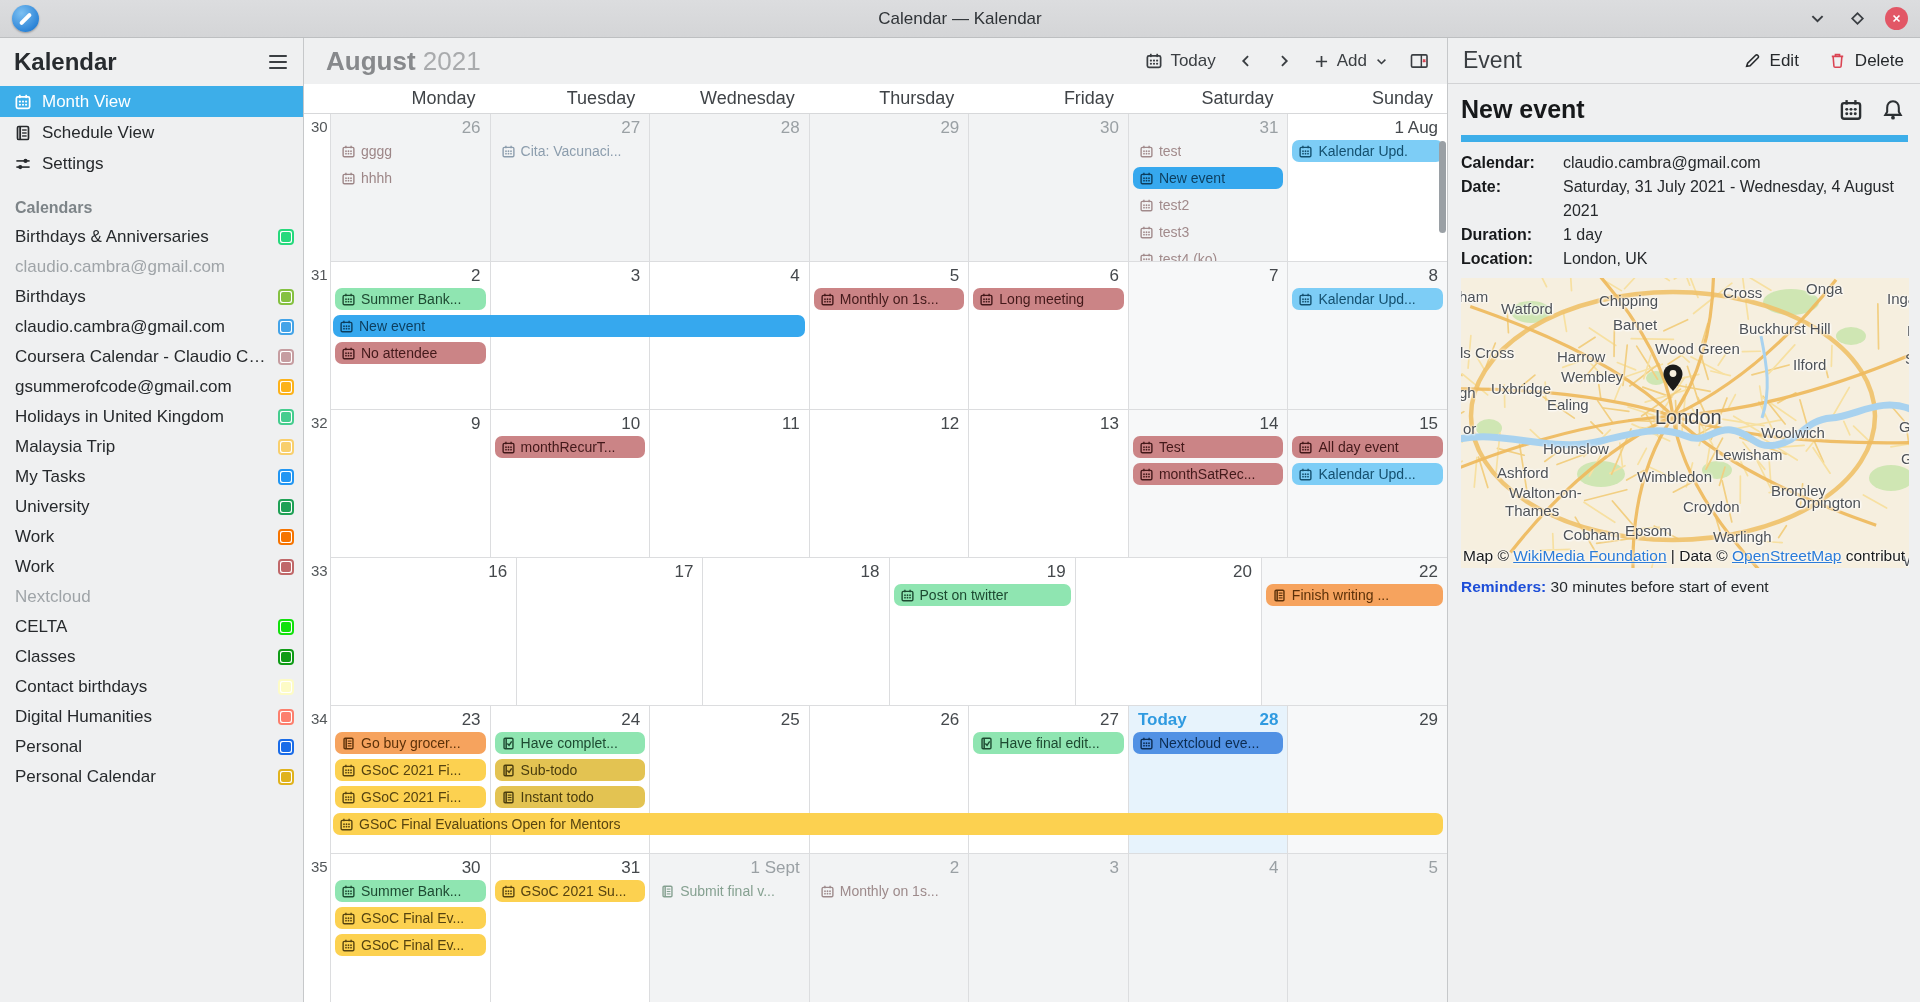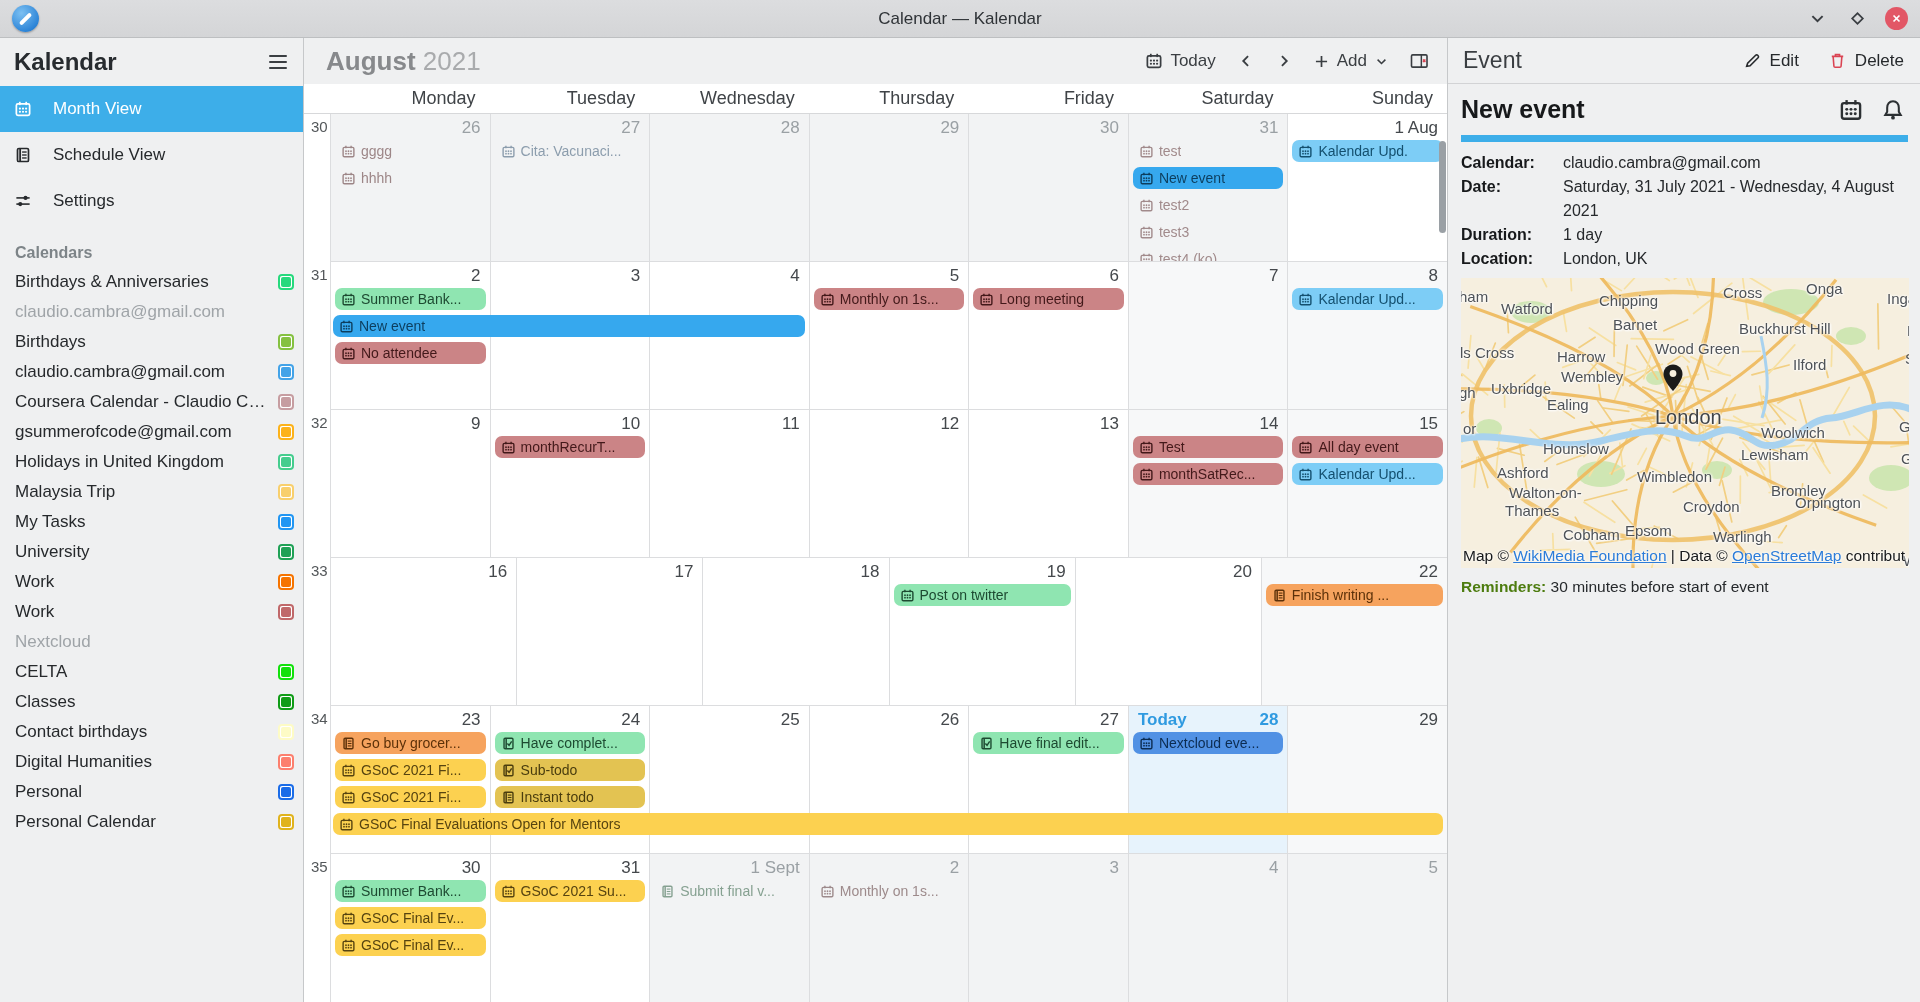--- a/index.html
+++ b/index.html
@@ -19,21 +19,21 @@
   .main { display:flex; height:964px; }
   .sidebar { width:304px; background:#eff0f1; border-right:1px solid #c6c8ca; flex:none; overflow:hidden; }
   .calmain { flex:1; min-width:0; display:flex; flex-direction:column; background:#fff; }
   .epanel { width:473px; flex:none; background:#eff0f1; border-left:1px solid #c6c8ca; display:flex; flex-direction:column; }
 
   
   .sb-header { height:48px; display:flex; align-items:center; padding:0 14px; }
   .sb-title { font-size:24px; font-weight:bold; color:#272b2f; }
   .burger { margin-left:auto; width:22px; height:18px; display:flex; flex-direction:column; justify-content:space-between; padding:2px 2px; }
   .burger i { height:2px; background:#3a3e42; border-radius:1px; display:block; }
-  .view-item { height:46px; display:flex; align-items:center; gap:22px; padding:0 10px 0 15px; font-size:17px; color:#26292c; }
+  .view-item { height:31px; display:flex; align-items:center; gap:11px; padding:0 10px 0 15px; font-size:17px; color:#26292c; }
   .view-item.active { background:#3daee9; color:#fff; }
   .view-item svg { color:inherit; }
   .sb-section { margin:20px 0 5px 15px; font-size:16px; font-weight:bold; color:#7d8488; }
   .cal-item { height:30px; display:flex; align-items:center; padding:0 9px 0 15px; font-size:17px; color:#26292c; }
   .cal-item .lbl { white-space:nowrap; overflow:hidden; text-overflow:ellipsis; flex:1; }
   .cal-item.muted { color:#9fa4a8; }
   .cbox { width:16px; height:16px; border:2px solid; border-radius:4px; background:#fff; padding:1px; margin-left:8px; flex:none; }
   .cbox i { display:block; width:100%; height:100%; border-radius:2px; }
 
   
@@ -82,21 +82,21 @@
   .detail-row { display:flex; font-size:16px; line-height:24px; color:#26292c; }
   .detail-row b { width:102px; flex:none; color:#17191b; }
   .map { position:relative; width:448px; height:290px; margin-top:7px; background:#f6efdf; overflow:hidden; }
   .map svg.roads { position:absolute; left:0; top:0; }
   .mlabel { position:absolute; font-size:15px; color:#4e5257; white-space:nowrap; text-shadow:0 0 3px #fff,0 0 3px #fff,1px 1px 2px #fff; }
   .mlabel.lg { font-size:20px; color:#3f4347; }
   .map-pin { position:absolute; z-index:5; }
   .attrib { position:absolute; left:2px; bottom:3px; font-size:15.5px; color:#17191b; z-index:6; white-space:nowrap; text-shadow:0 0 3px #fff,0 0 3px #fff; }
   .attrib a { color:#2b7cd9; }
   .reminders { margin-top:10px; font-size:15.5px; color:#26292c; }
-  .reminders b { color:#4d7c0f; }
+  .reminders b { color:#1d4ed8; }
 </style>
 </head>
 <body>
 
 <svg width="0" height="0" style="position:absolute">
   <defs>
     <symbol id="i-cal" viewBox="0 0 14 14">
       <rect x="1.2" y="2.6" width="11.6" height="10" rx="1.4" fill="none" stroke="currentColor" stroke-width="1.5"></rect>
       <line x1="4.2" y1="0.7" x2="4.2" y2="3.6" stroke="currentColor" stroke-width="1.5"></line>
       <line x1="9.8" y1="0.7" x2="9.8" y2="3.6" stroke="currentColor" stroke-width="1.5"></line>
@@ -1072,21 +1072,21 @@
             <div class="mlabel" style="left: 444px; top: 72px;">Stan</div>
             <div class="mlabel" style="left: 100px; top: 90px;">Wembley</div>
             <div class="mlabel" style="left: 30px; top: 102px;">Uxbridge</div>
             <div class="mlabel" style="left: -2px; top: 106px;">gh</div>
             <div class="mlabel" style="left: 86px; top: 118px;">Ealing</div>
             <div class="mlabel lg" style="left: 194px; top: 128px;">London</div>
             <div class="mlabel" style="left: 2px; top: 142px;">or</div>
             <div class="mlabel" style="left: 300px; top: 146px;">Woolwich</div>
             <div class="mlabel" style="left: 438px; top: 140px;">Grays</div>
             <div class="mlabel" style="left: 82px; top: 162px;">Hounslow</div>
-            <div class="mlabel" style="left: 280px; top: 168px;">Lewisham</div>
+            <div class="mlabel" style="left: 254px; top: 168px;">Lewisham</div>
             <div class="mlabel" style="left: 440px; top: 172px;">Graves</div>
             <div class="mlabel" style="left: 36px; top: 186px;">Ashford</div>
             <div class="mlabel" style="left: 176px; top: 190px;">Wimbledon</div>
             <div class="mlabel" style="left: 48px; top: 206px;">Walton-on-</div>
             <div class="mlabel" style="left: 44px; top: 224px;">Thames</div>
             <div class="mlabel" style="left: 310px; top: 204px;">Bromley</div>
             <div class="mlabel" style="left: 222px; top: 220px;">Croydon</div>
             <div class="mlabel" style="left: 334px; top: 216px;">Orpington</div>
             <div class="mlabel" style="left: 102px; top: 248px;">Cobham</div>
             <div class="mlabel" style="left: 164px; top: 244px;">Epsom</div>

